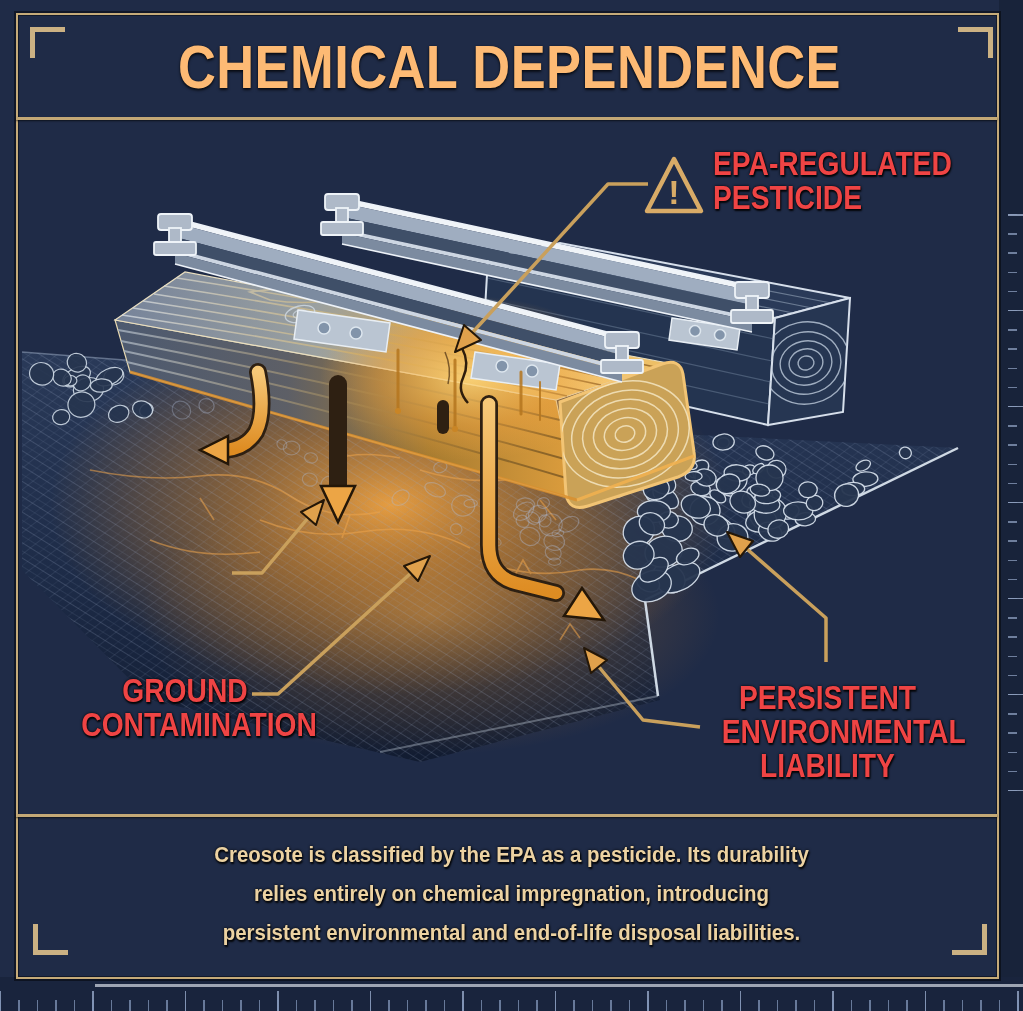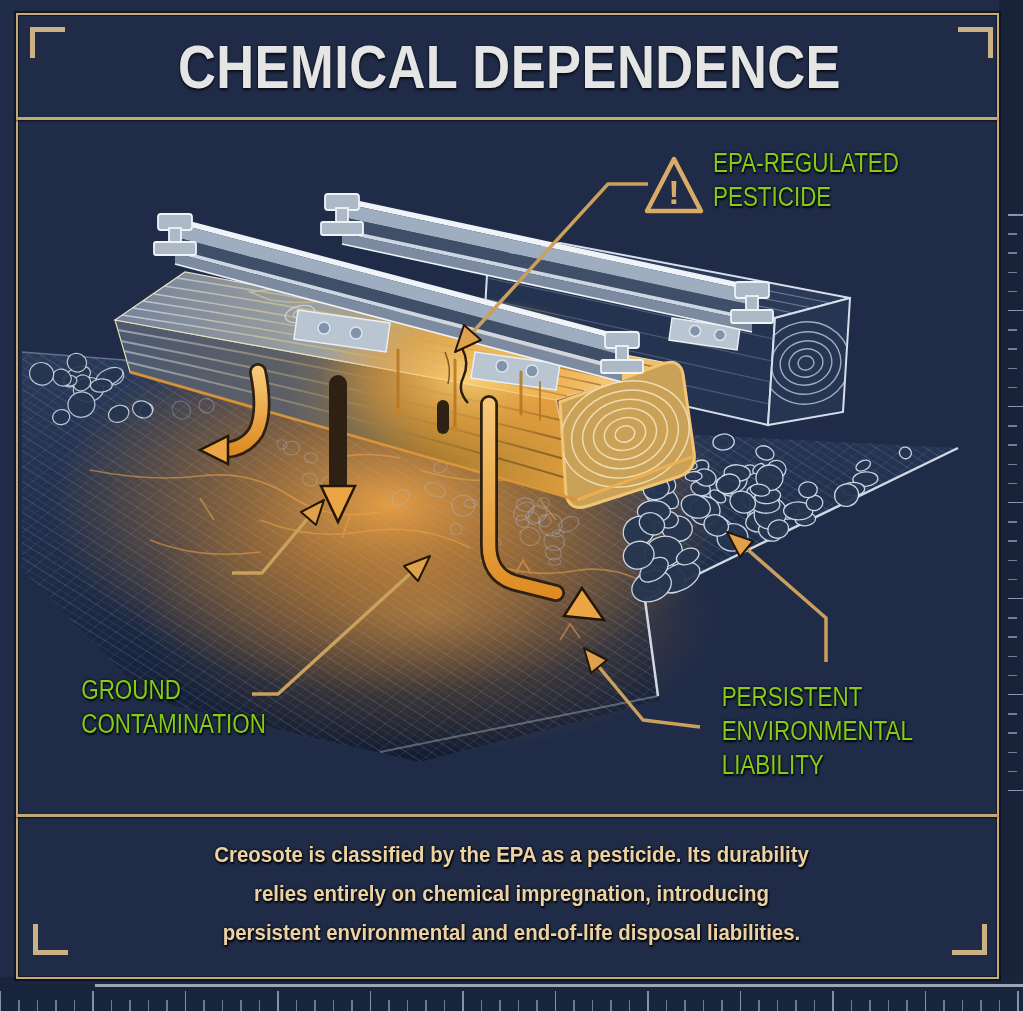--- a/index.html
+++ b/index.html
@@ -21,28 +21,28 @@
   .ruler-bottom-short{position:absolute;left:0;top:1000px;width:1023px;height:11px;
       background:repeating-linear-gradient(90deg, rgba(130,150,185,.75) 0 1.5px, transparent 1.5px 18.5px);}
   .ruler-bottom-tall{position:absolute;left:0;top:991px;width:1023px;height:20px;
       background:repeating-linear-gradient(90deg, rgba(150,168,200,.8) 0 1.5px, transparent 1.5px 92.5px);}
   .ruler-right-short{position:absolute;left:1008px;top:214px;width:9px;height:585px;
       background:repeating-linear-gradient(180deg, rgba(140,158,190,.75) 0 1.5px, transparent 1.5px 19.2px);}
   .ruler-right-tall{position:absolute;left:1008px;top:214px;width:15px;height:585px;
       background:repeating-linear-gradient(180deg, rgba(160,176,205,.8) 0 1.5px, transparent 1.5px 96px);}
   
   .title{position:absolute;left:16px;top:32px;width:986px;text-align:center;
-         color:#e5e5e5;font-size:61px;font-weight:800;letter-spacing:.5px;white-space:nowrap;}
+         color:#fdba74;font-size:61px;font-weight:800;letter-spacing:.5px;white-space:nowrap;}
   .title span{display:inline-block;transform:scaleX(.86);transform-origin:center;
          text-shadow:0 2px 3px rgba(0,0,0,.7),0 0 2px rgba(0,0,0,.5);}
   
-  .dlabel{position:absolute;color:#84cc16;font-weight:400;font-size:27px;line-height:34px;
+  .dlabel{position:absolute;color:#ef4444;font-weight:700;font-size:34px;line-height:34px;
           text-shadow:0 0 3px #000,1px 2px 2px rgba(0,0,0,.85);white-space:nowrap;}
   .dlabel .ln{display:block;transform:scaleX(.83);transform-origin:left center;}
-  .dlabel.centered{text-align:left;}
+  .dlabel.centered{text-align:center;}
   .dlabel.centered .ln{transform-origin:center;}
   #label-epa{left:713px;top:146px;}
   #label-leaching{left:82px;top:557px;}
   #label-ground{left:60px;top:673px;width:250px;}
   #label-liability{left:700px;top:680px;width:255px;}
   
   .caption{position:absolute;left:30px;top:835px;width:963px;text-align:center;
            color:#ecd2a2;font-size:22px;font-weight:700;line-height:39px;}
   .caption .ln{display:block;transform:scaleX(.93);transform-origin:center;
            text-shadow:0 0 3px #000,1px 2px 2px rgba(0,0,0,.9);}

